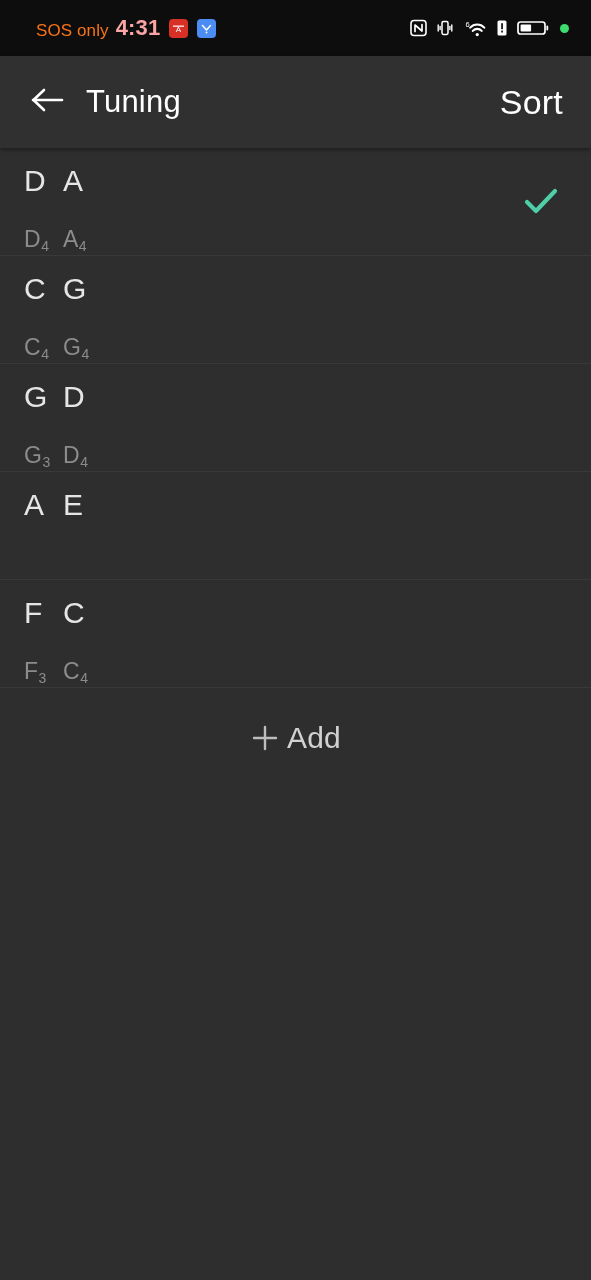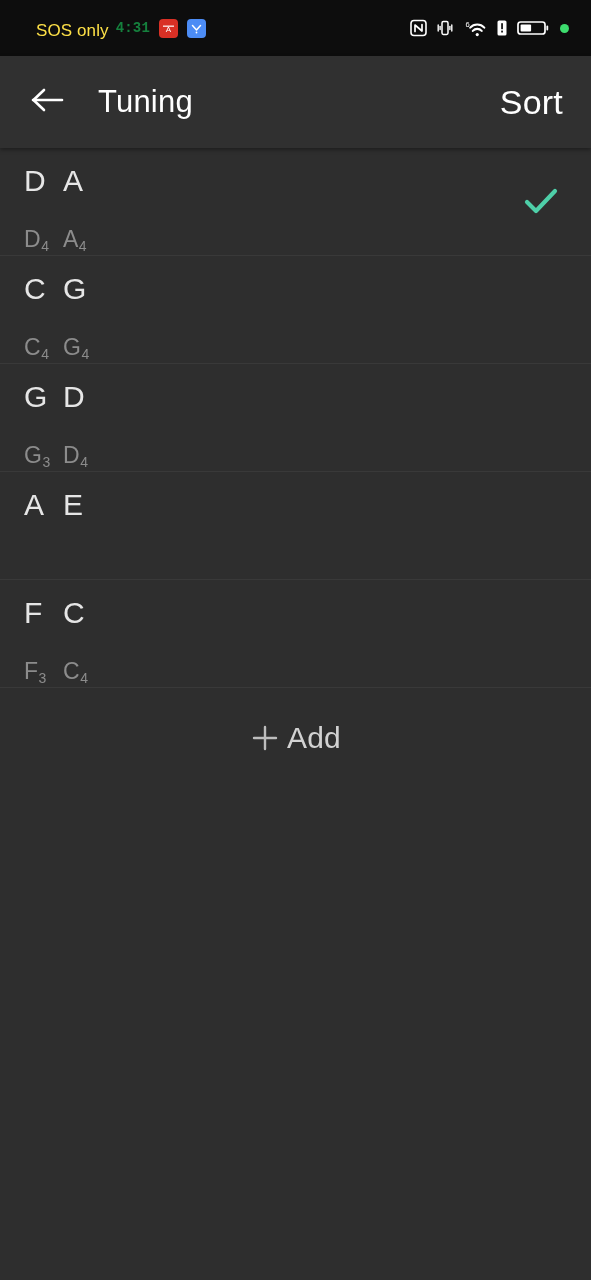--- a/index.html
+++ b/index.html
@@ -28,33 +28,32 @@
     align-items:center;
     justify-content:space-between;
     padding:0 22px 0 36px;
   }
   .status-left {
     display:flex;
     align-items:center;
     gap:9px;
   }
   .status-carrier {
-    color:#fde047;
+    color:#f97316;
     font-size:17px;
     letter-spacing:.1px;
     white-space:nowrap;
     margin-top:6px;
   }
   .status-time {
-    color:#15803d;
-    font-size:14px;
+    color:#fca5a5;
+    font-size:22px;
     font-weight:bold;
     letter-spacing:.2px;
     margin-left:-2px;
-    font-family:Liberation Mono, monospace;
   }
   .notif-badge {
     width:19px;
     height:19px;
     border-radius:4px;
     display:flex;
     align-items:center;
     justify-content:center;
     overflow:hidden;
   }
@@ -96,21 +95,21 @@
     align-items:center;
     justify-content:center;
     flex:0 0 auto;
     cursor:pointer;
   }
   #page-title {
     color:#ffffff;
     font-size:31px;
     font-weight:normal;
     letter-spacing:.2px;
-    margin-left:26px;
+    margin-left:14px;
     flex:1 1 auto;
   }
   #sort-button {
     color:#ffffff;
     font-size:34px;
     letter-spacing:.2px;
     cursor:pointer;
     padding:6px 2px;
   }
 

